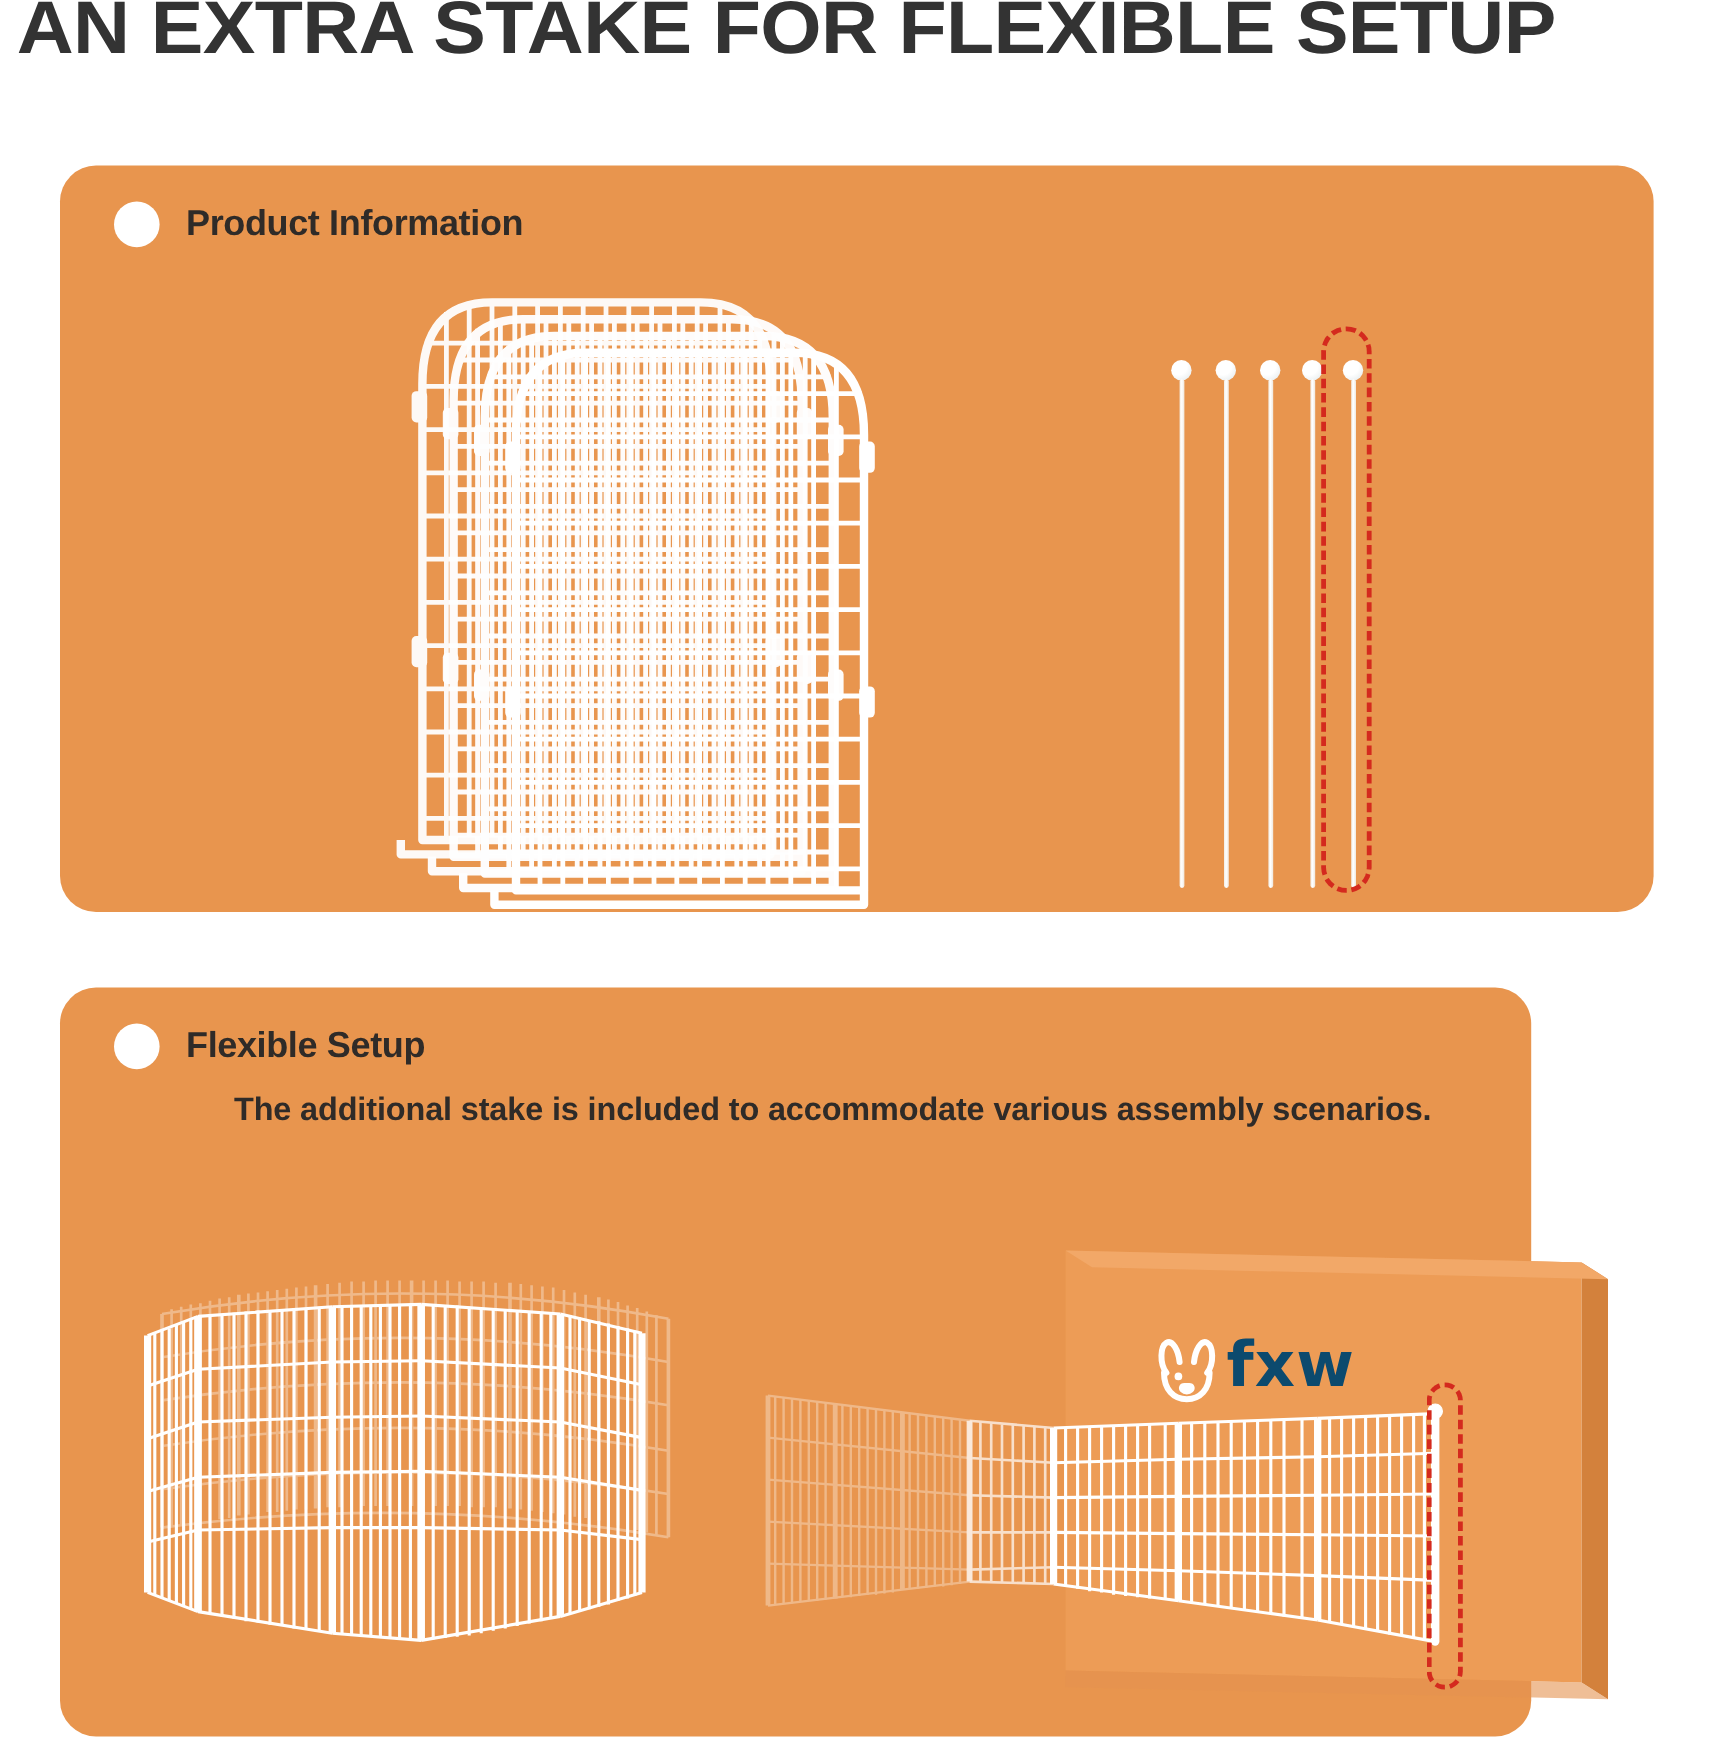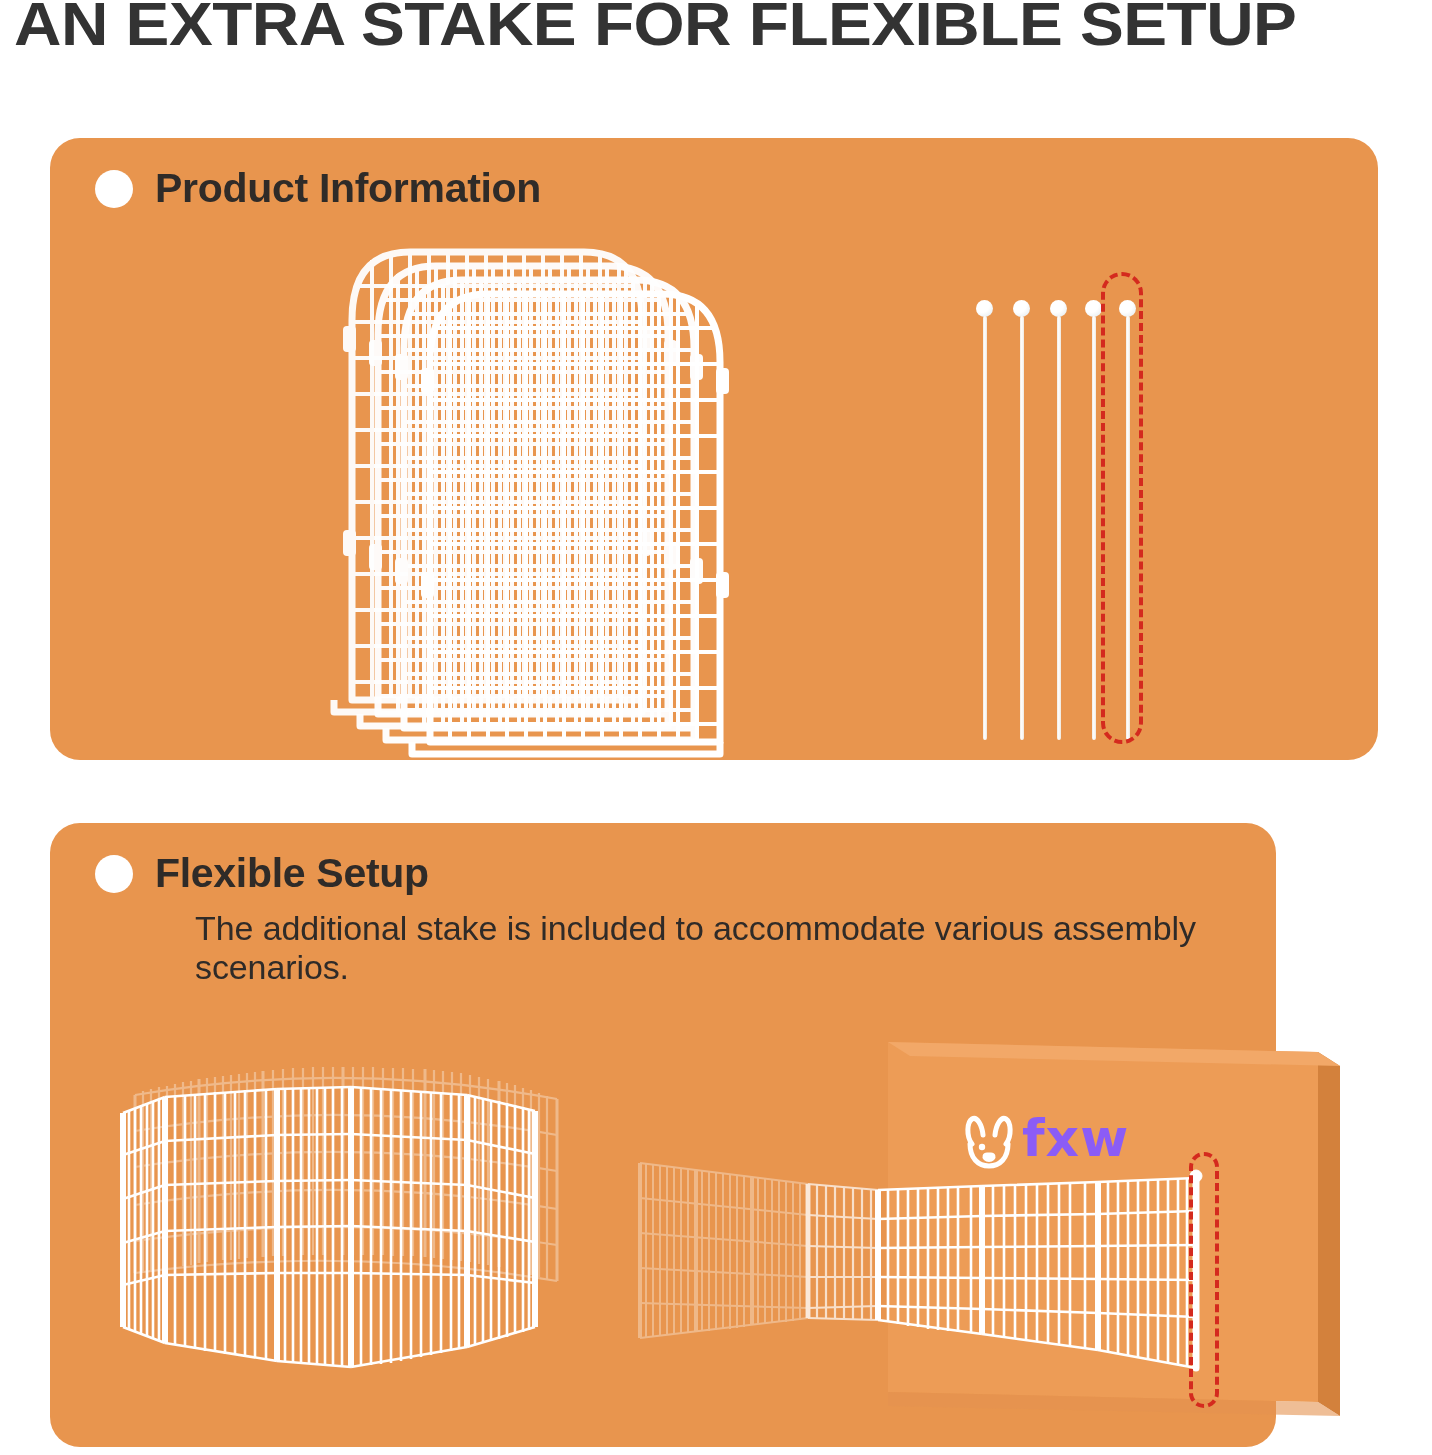--- a/index.html
+++ b/index.html
@@ -26,26 +26,26 @@
   }
   #card-product  { left:50px; top:138px;  width:1328px; height:622px; }
   #card-flexible { left:50px; top:823px;  width:1226px; height:624px; }
 
   .card-head { position:absolute; left:45px; top:30px; display:flex; align-items:center; }
   .bullet {
     width:38px; height:38px; border-radius:50%; background:#ffffff;
     display:inline-block; flex:0 0 auto;
   }
   .card-title {
-    margin-left:22px; font-size:41px; font-weight:700; color:#2f2b28;
+    margin-left:22px; font-size:30px; font-weight:700; color:#2f2b28;
     letter-spacing:-0.3px; line-height:1;
   }
   .card-sub {
     position:absolute; left:145px; top:86px;
-    font-size:34px; font-weight:400; color:#2f2b28; letter-spacing:-0.1px;
+    font-size:27px; font-weight:700; color:#2f2b28; letter-spacing:-0.1px;
   }
 
   
   #panel-stack { position:absolute; left:330px; top:230px; width:400px; height:500px; }
 
   
   #stake-group { position:absolute; left:950px; top:270px; width:230px; height:480px; }
   .stake { position:absolute; top:30px; width:6px; height:440px; }
   .stake .shaft {
     position:absolute; left:1px; top:16px; width:4px; height:424px;
@@ -66,21 +66,21 @@
 
   
   #octagon-pen { position:absolute; left:95px; top:1055px; width:500px; height:380px; }
 
   
   #wall-scene { position:absolute; left:630px; top:1020px; width:720px; height:420px; }
 
   #fxw-logo { position:absolute; left:330px; top:92px; width:230px; height:60px; }
   #fxw-word {
     position:absolute; left:62px; top:-4px;
-    font-size:52px; font-weight:700; color:#8b5cf6;
+    font-size:52px; font-weight:700; color:#0c4a6e;
     font-family:"DejaVu Sans", sans-serif; letter-spacing:1px; line-height:60px;
   }
   #wall-stake-highlight { left:1189px; top:1152px; width:30px; height:256px; border-radius:20px; border-width:4px; }
 
   svg { display:block; overflow:visible; }
 </style>
 </head>
 <body>
 
 <div id="page-title">AN EXTRA STAKE FOR FLEXIBLE SETUP</div>

